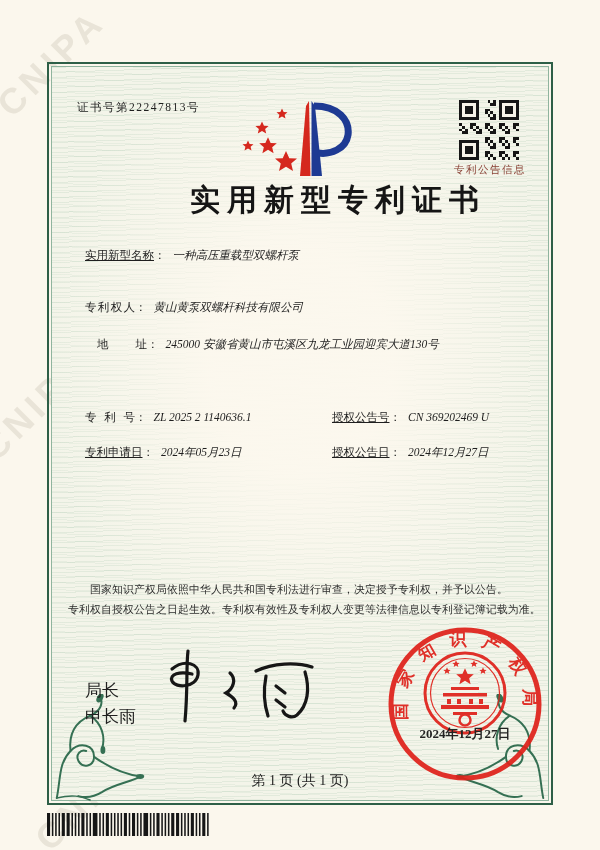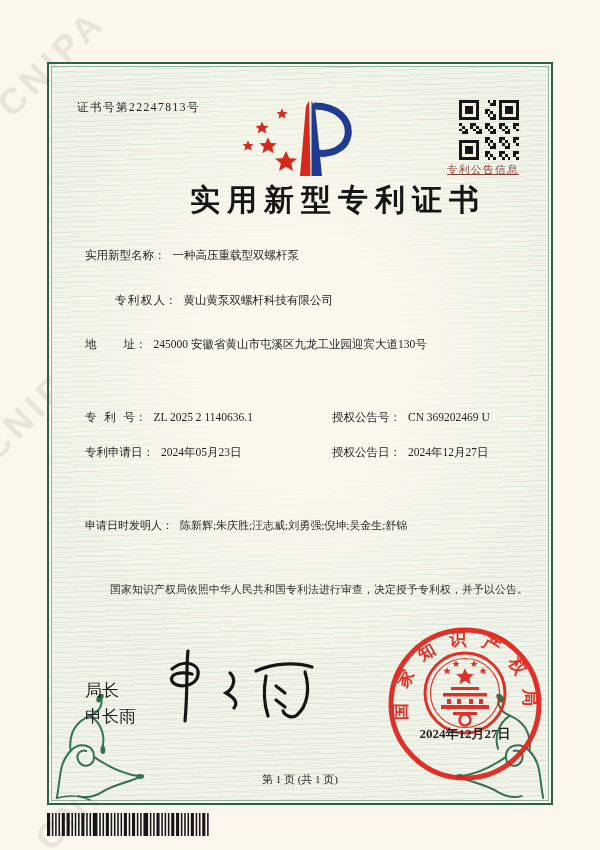--- a/index.html
+++ b/index.html
@@ -15,33 +15,33 @@
   .frame-inner{position:absolute;inset:2px;border:1px solid #8fb49e;
     background:
       radial-gradient(ellipse 62% 50% at 50% 40%, rgba(252,248,238,0.96) 30%, rgba(252,248,238,0) 85%),
       repeating-linear-gradient(178deg, rgba(110,165,130,0.13) 0 1px, rgba(0,0,0,0) 1px 5px),
       repeating-linear-gradient(182deg, rgba(110,165,130,0.09) 0 1px, rgba(0,0,0,0) 1px 7px);
     background-color:#f3f4e9;}
   .content{position:absolute;inset:0;z-index:4;}
   .cert-no{position:absolute;left:77px;top:100px;font-size:11.5px;letter-spacing:1.5px;}
   .title{position:absolute;left:0;top:180px;width:584px;text-align:center;
          font-size:30px;font-weight:bold;letter-spacing:7px;color:#151515;padding-left:46px;}
-  .qr-label{position:absolute;left:447px;top:163px;width:86px;text-align:left;
-            font-size:10.5px;letter-spacing:1.5px;color:#8a4236;text-decoration:underline;}
+  .qr-label{position:absolute;left:447px;top:163px;width:86px;text-align:center;
+            font-size:10.5px;letter-spacing:1.5px;color:#8a4236;}
   .row{position:absolute;left:85px;width:470px;font-size:11.5px;white-space:nowrap;}
   .lbl{display:inline-block;width:50px;text-align:justify;text-align-last:justify;}
-  .lbl.wide{width:auto;text-align-last:auto;}
-  .val{margin-left:7px;}
+  .lbl.wide{width:auto;text-align-last:auto;text-decoration:underline;}
+  .val{margin-left:7px;font-style:italic;}
   .col-right{position:absolute;left:247px;top:0;}
-  .statement{position:absolute;left:88px;top:579px;width:460px;font-size:10.8px;
+  .statement{position:absolute;left:68px;top:579px;width:460px;font-size:10.8px;
              line-height:20px;color:#2d2d2d;letter-spacing:0.2px;}
   .statement .l1{text-indent:22px;white-space:nowrap;}
   .statement .l2{white-space:nowrap;}
   .signoff{position:absolute;left:85px;top:678px;font-size:17px;line-height:26px;}
-  .footer{position:absolute;left:0;top:772px;width:600px;text-align:center;font-size:11px;}
+  .footer{position:absolute;left:0;top:772px;width:600px;text-align:center;font-size:14px;}
   .seal{position:absolute;left:388px;top:627px;width:154px;height:154px;z-index:6;opacity:0.93;}
   .sig{position:absolute;left:158px;top:645px;width:185px;height:82px;z-index:5;}
   .logo{position:absolute;left:238px;top:98px;width:115px;height:84px;}
   .qr{position:absolute;left:459px;top:100px;width:60px;height:60px;}
   .flourish{position:absolute;z-index:3;}
   .barcode{position:absolute;left:47px;top:813px;width:182px;height:23px;z-index:2;}
 </style>
 </head>
 <body>
 
@@ -198,44 +198,42 @@
       <rect x="20" y="18" width="1" height="1" fill="#161616"></rect>
       <rect x="20" y="20" width="1" height="1" fill="#161616"></rect>
     </svg>
   <div class="qr-label">专利公告信息</div>
 
   <div class="title">实用新型专利证书</div>
 
   <div class="row" style="top:248px;">
     <span class="lbl wide">实用新型名称</span><span>：</span><span class="val">一种高压重载型双螺杆泵</span>
   </div>
-  <div class="row" style="top:293px;margin-left:30px;">
+  <div class="row" style="top:300px;">
     <span class="lbl">专利权人</span><span>：</span><span class="val">黄山黄泵双螺杆科技有限公司</span>
   </div>
-  <div class="row" style="top:337px;">
+  <div class="row" style="top:337px;margin-left:12px;">
     <span class="lbl">地址</span><span>：</span><span class="val">245000 安徽省黄山市屯溪区九龙工业园迎宾大道130号</span>
   </div>
   <div class="row" style="top:410px;">
     <span class="lbl">专利号</span><span>：</span><span class="val">ZL 2025 2 1140636.1</span>
     <span class="col-right">
       <span class="lbl wide">授权公告号</span><span>：</span><span class="val">CN 369202469 U</span>
     </span>
   </div>
   <div class="row" style="top:445px;">
     <span class="lbl wide">专利申请日</span><span>：</span><span class="val">2024年05月23日</span>
     <span class="col-right">
       <span class="lbl wide">授权公告日</span><span>：</span><span class="val">2024年12月27日</span>
     </span>
   </div>
-  <div class="row" style="top:518px;font-size:11px;">
-    <span class="lbl wide">申请日时发明人</span><span>：</span><span class="val">陈新辉;朱庆胜;汪志威;刘勇强;倪坤;吴金生;舒锦</span>
-  </div>
 
   <div class="statement">
     <div class="l1">国家知识产权局依照中华人民共和国专利法进行审查，决定授予专利权，并予以公告。</div>
+    <div class="l2">专利权自授权公告之日起生效。专利权有效性及专利权人变更等法律信息以专利登记簿记载为准。</div>
   </div>
 
   <div class="signoff">
     <div>局长</div>
     <div>申长雨</div>
   </div>
 
   <svg class="sig" viewBox="0 0 185 82">
     <g stroke="#161616" stroke-width="3.2" fill="none" stroke-linecap="round">
       <path d="M30 6 C 28 22, 30 44, 27 76"></path>

